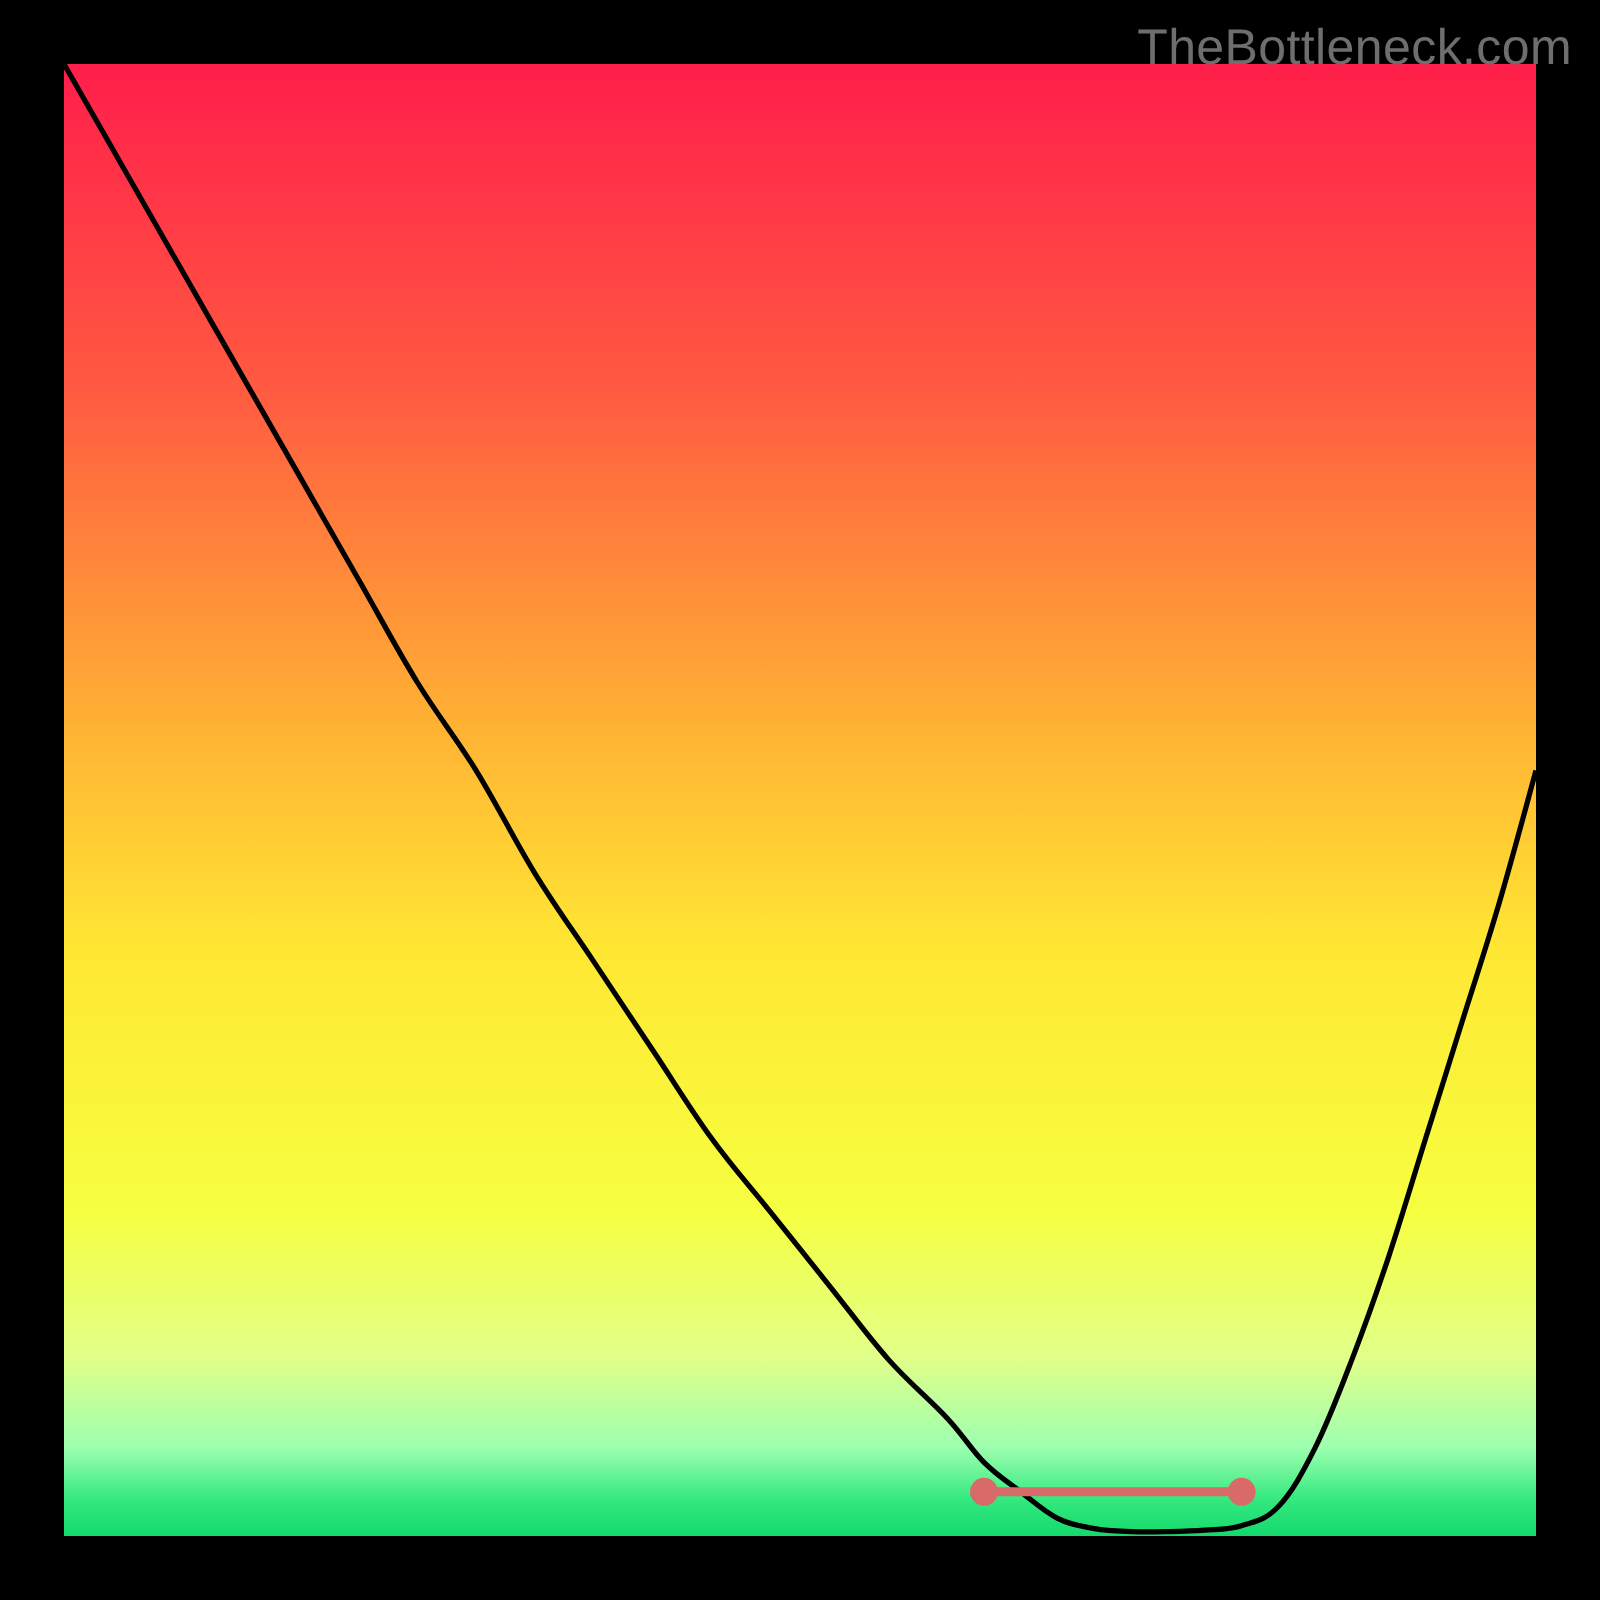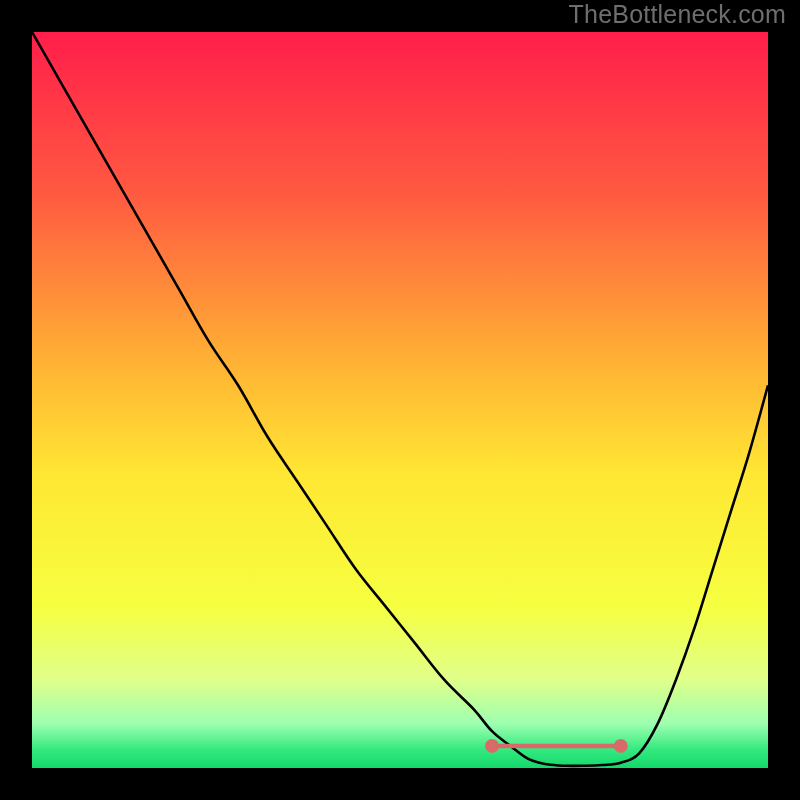--- a/index.html
+++ b/index.html
@@ -11,21 +11,21 @@
     overflow: hidden;
   }
   .frame {
     position: relative;
     width: 800px;
     height: 800px;
     background: #000;
   }
   .watermark {
     position: absolute;
-    top: 0;
+    top: 10px;
     right: 14px;
     color: #6e6e6e;
     font-family: Arial, Helvetica, sans-serif;
     font-size: 25px;
     font-weight: 400;
     letter-spacing: 0.2px;
     z-index: 10;
   }
   svg.chart {
     position: absolute;

